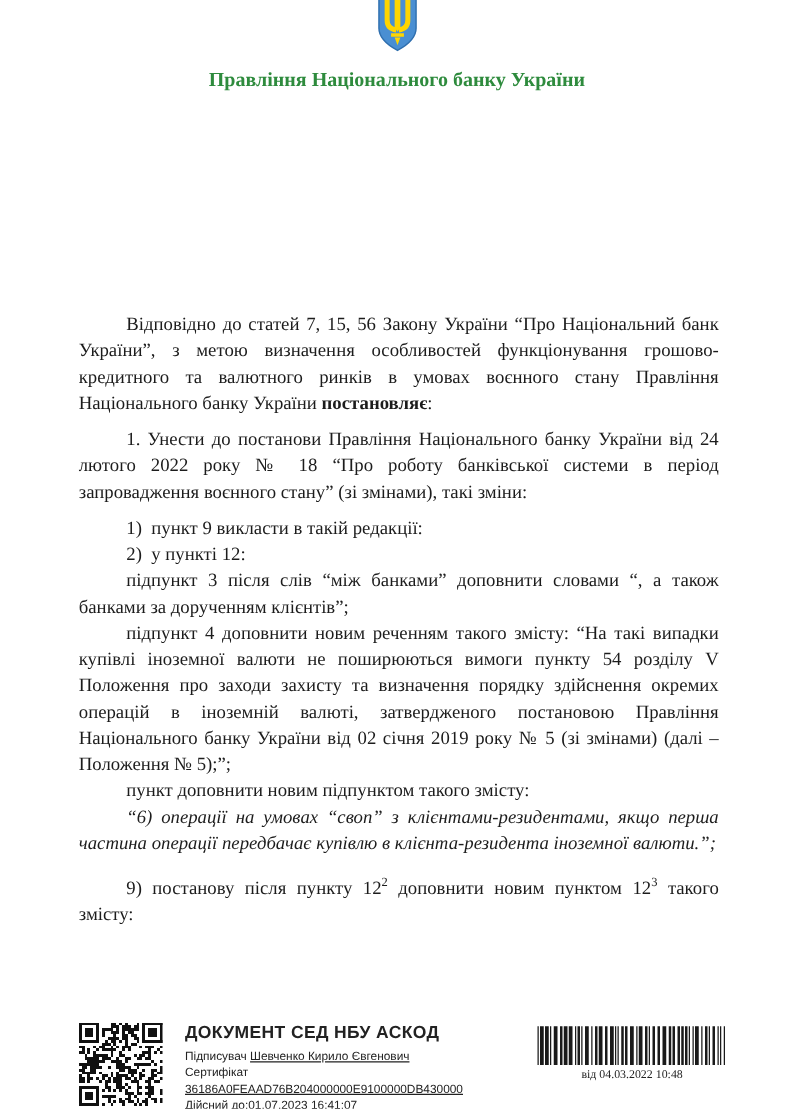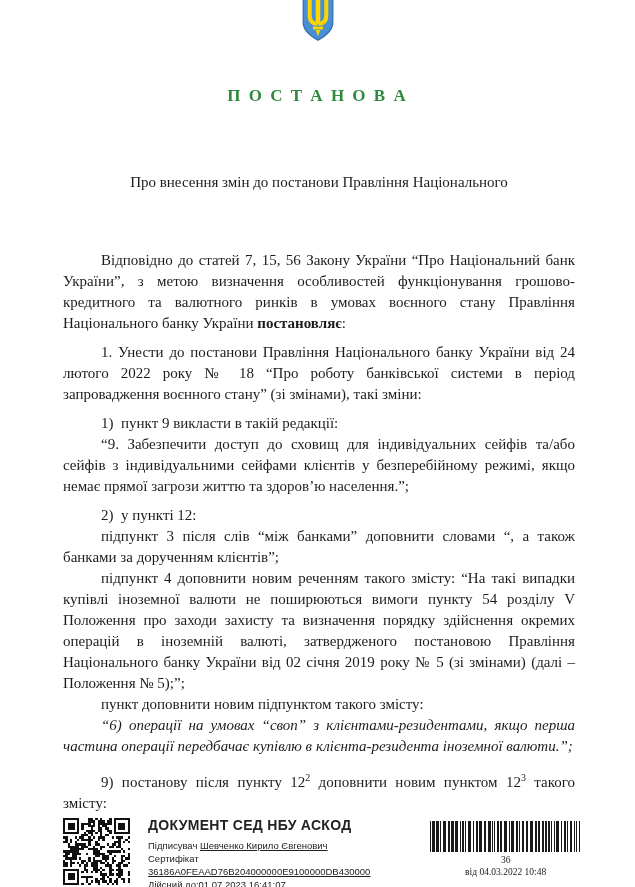--- a/index.html
+++ b/index.html
@@ -87,31 +87,29 @@
       <g fill="#ffd500">
         <path d="M12,6 h7 v32 q0,9 9,11 v7 q-16,-2 -16,-17 Z"></path>
         <path d="M41,6 h7 v33 q0,15 -16,17 v-7 q9,-2 9,-11 Z"></path>
         <path d="M26,6 h8 v43 l-4,6 l-4,-6 Z"></path>
         <path d="M21,57 h18 v5 h-18 Z"></path>
         <path d="M26,63 l4,11 l4,-11 Z"></path>
       </g>
     </svg>
   </div>
 
-  <div class="doctype">П О С Т А Н О В А</div>
+  <div class="org">Правління Національного банку України</div>
 
   <div class="subject">
-    <div>Про внесення змін до постанови Правління Національного</div>
   </div>
 
   <div class="content">
     <p class="para mb8"><span>Відповідно до статей 7, 15, 56 Закону України “Про Національний банк України”, з метою визначення особливостей функціонування грошово-кредитного та валютного ринків в умовах воєнного стану Правління Національного банку України </span><b>постановляє</b><span>:</span></p>
     <p class="para mb8">1. Унести до постанови Правління Національного банку України від 24 лютого 2022 року № 18 “Про роботу банківської системи в період запровадження воєнного стану” (зі змінами), такі зміни:</p>
     <p class="para">1)&nbsp; пункт 9 викласти в такій редакції:</p>
-    <p class="para mb8">“9. Забезпечити доступ до сховищ для індивідуальних сейфів та/або сейфів з індивідуальними сейфами клієнтів у безперебійному режимі, якщо немає прямої загрози життю та здоров’ю населення.”;</p>
     <p class="para">2)&nbsp; у пункті 12:</p>
     <p class="para">підпункт 3 після слів “між банками” доповнити словами “, а також банками за дорученням клієнтів”;</p>
     <p class="para">підпункт 4 доповнити новим реченням такого змісту: “На такі випадки купівлі іноземної валюти не поширюються вимоги пункту 54 розділу V Положення про заходи захисту та визначення порядку здійснення окремих операцій в іноземній валюті, затвердженого постановою Правління Національного банку України від 02 січня 2019 року № 5 (зі змінами) (далі – Положення № 5);”;</p>
     <p class="para">пункт доповнити новим підпунктом такого змісту:</p>
     <p class="para mb14">“6) операції на умовах “своп” з клієнтами-резидентами, якщо перша частина операції передбачає купівлю в клієнта-резидента іноземної валюти.”;</p>
     <p class="para"><span>9) постанову після пункту 12</span><sup>2</sup><span> доповнити новим пунктом 12</span><sup>3</sup><span> такого змісту:</span></p>
   </div>
 
   <div class="footer">
     <div class="qr">
@@ -491,18 +489,17 @@
           <div style="width:1px;margin-right:1px"></div>
           <div style="width:3px;margin-right:2px"></div>
           <div style="width:1px;margin-right:2px"></div>
           <div style="width:2px;margin-right:1px"></div>
           <div style="width:1px;margin-right:2px"></div>
           <div style="width:2px;margin-right:2px"></div>
           <div style="width:1px;margin-right:1px"></div>
           <div style="width:1px;margin-right:2px"></div>
           <div style="width:1px;margin-right:2px"></div>
         </div>
-      <div class="pagenum">36</div>
       <div class="regdate">від 04.03.2022 10:48</div>
     </div>
   </div>
 
 </div>
 
 </body></html>

